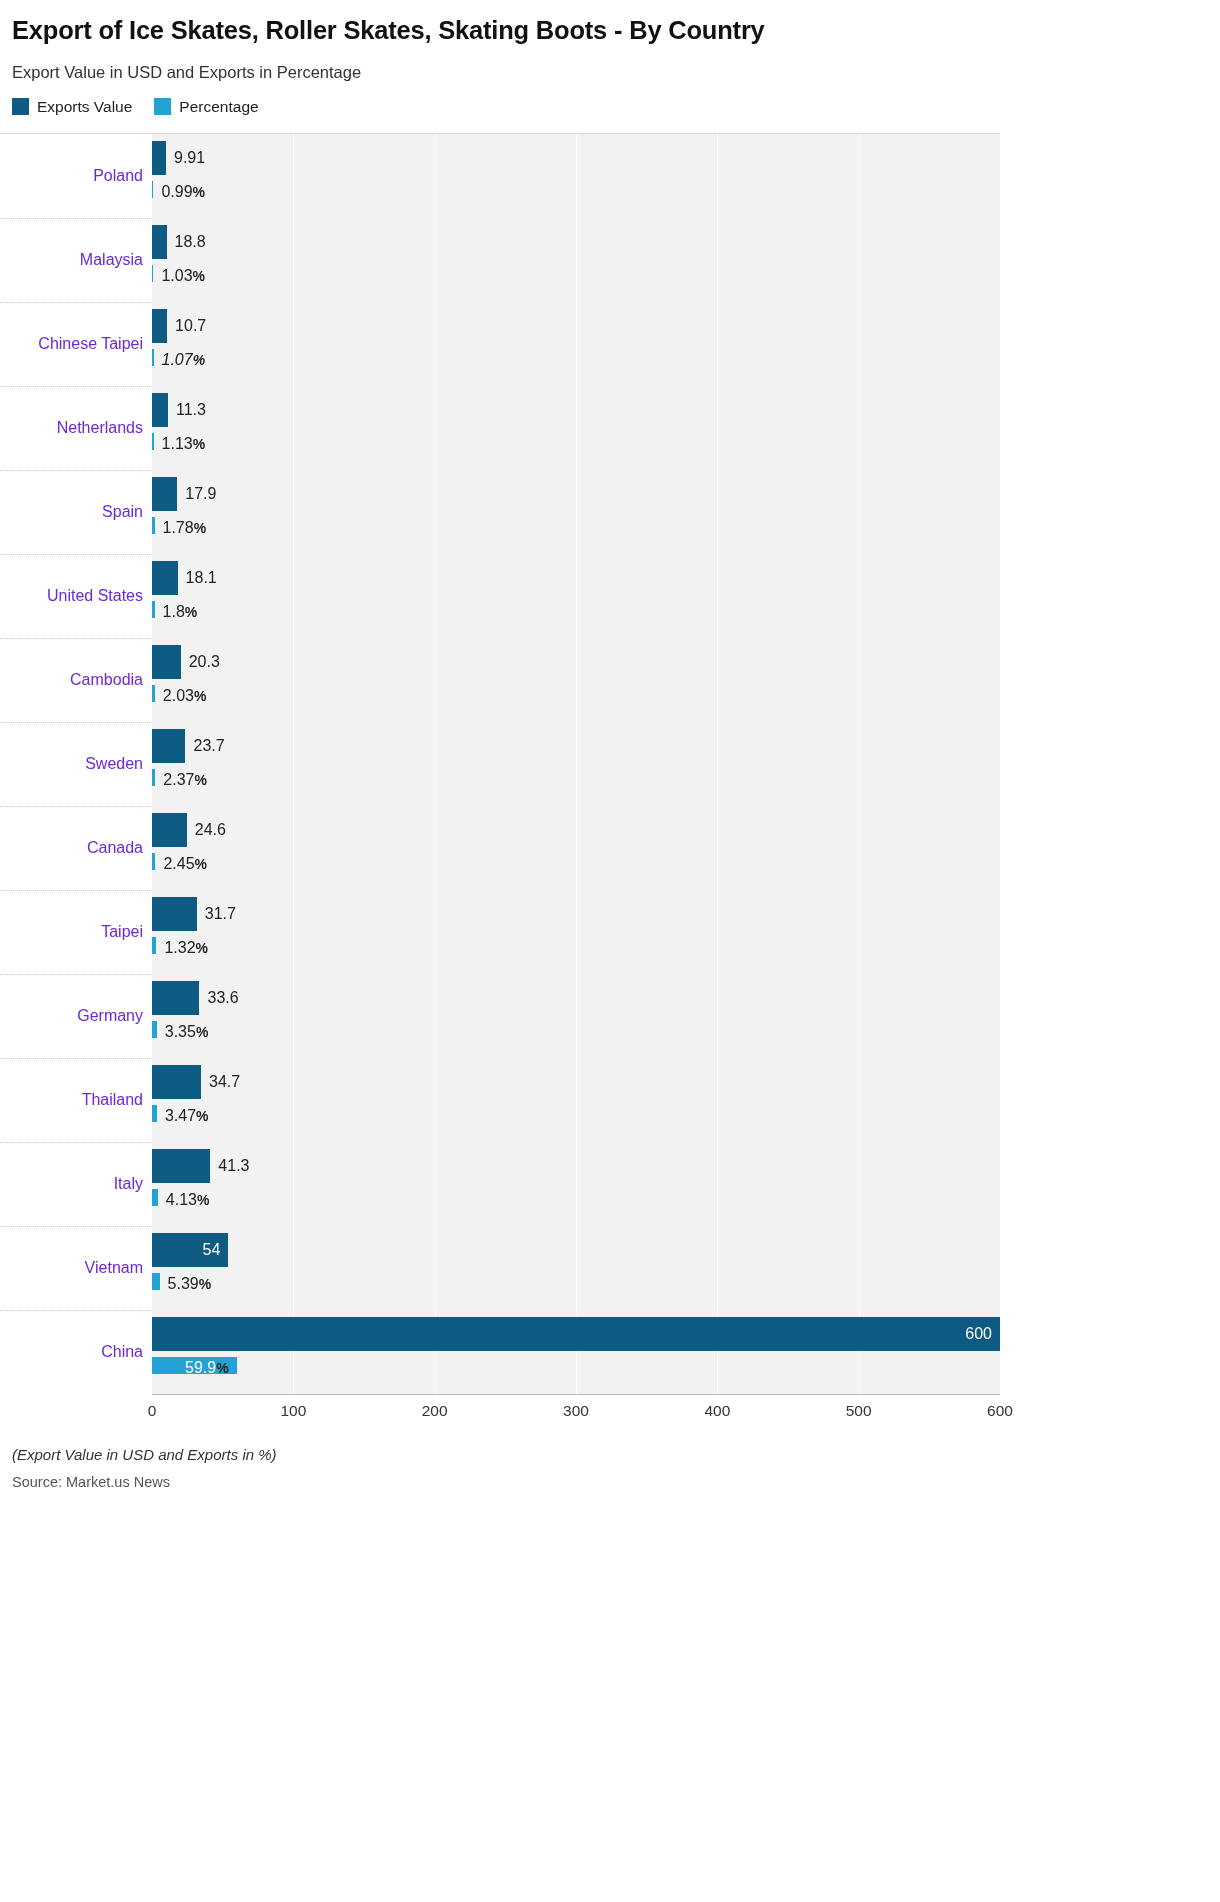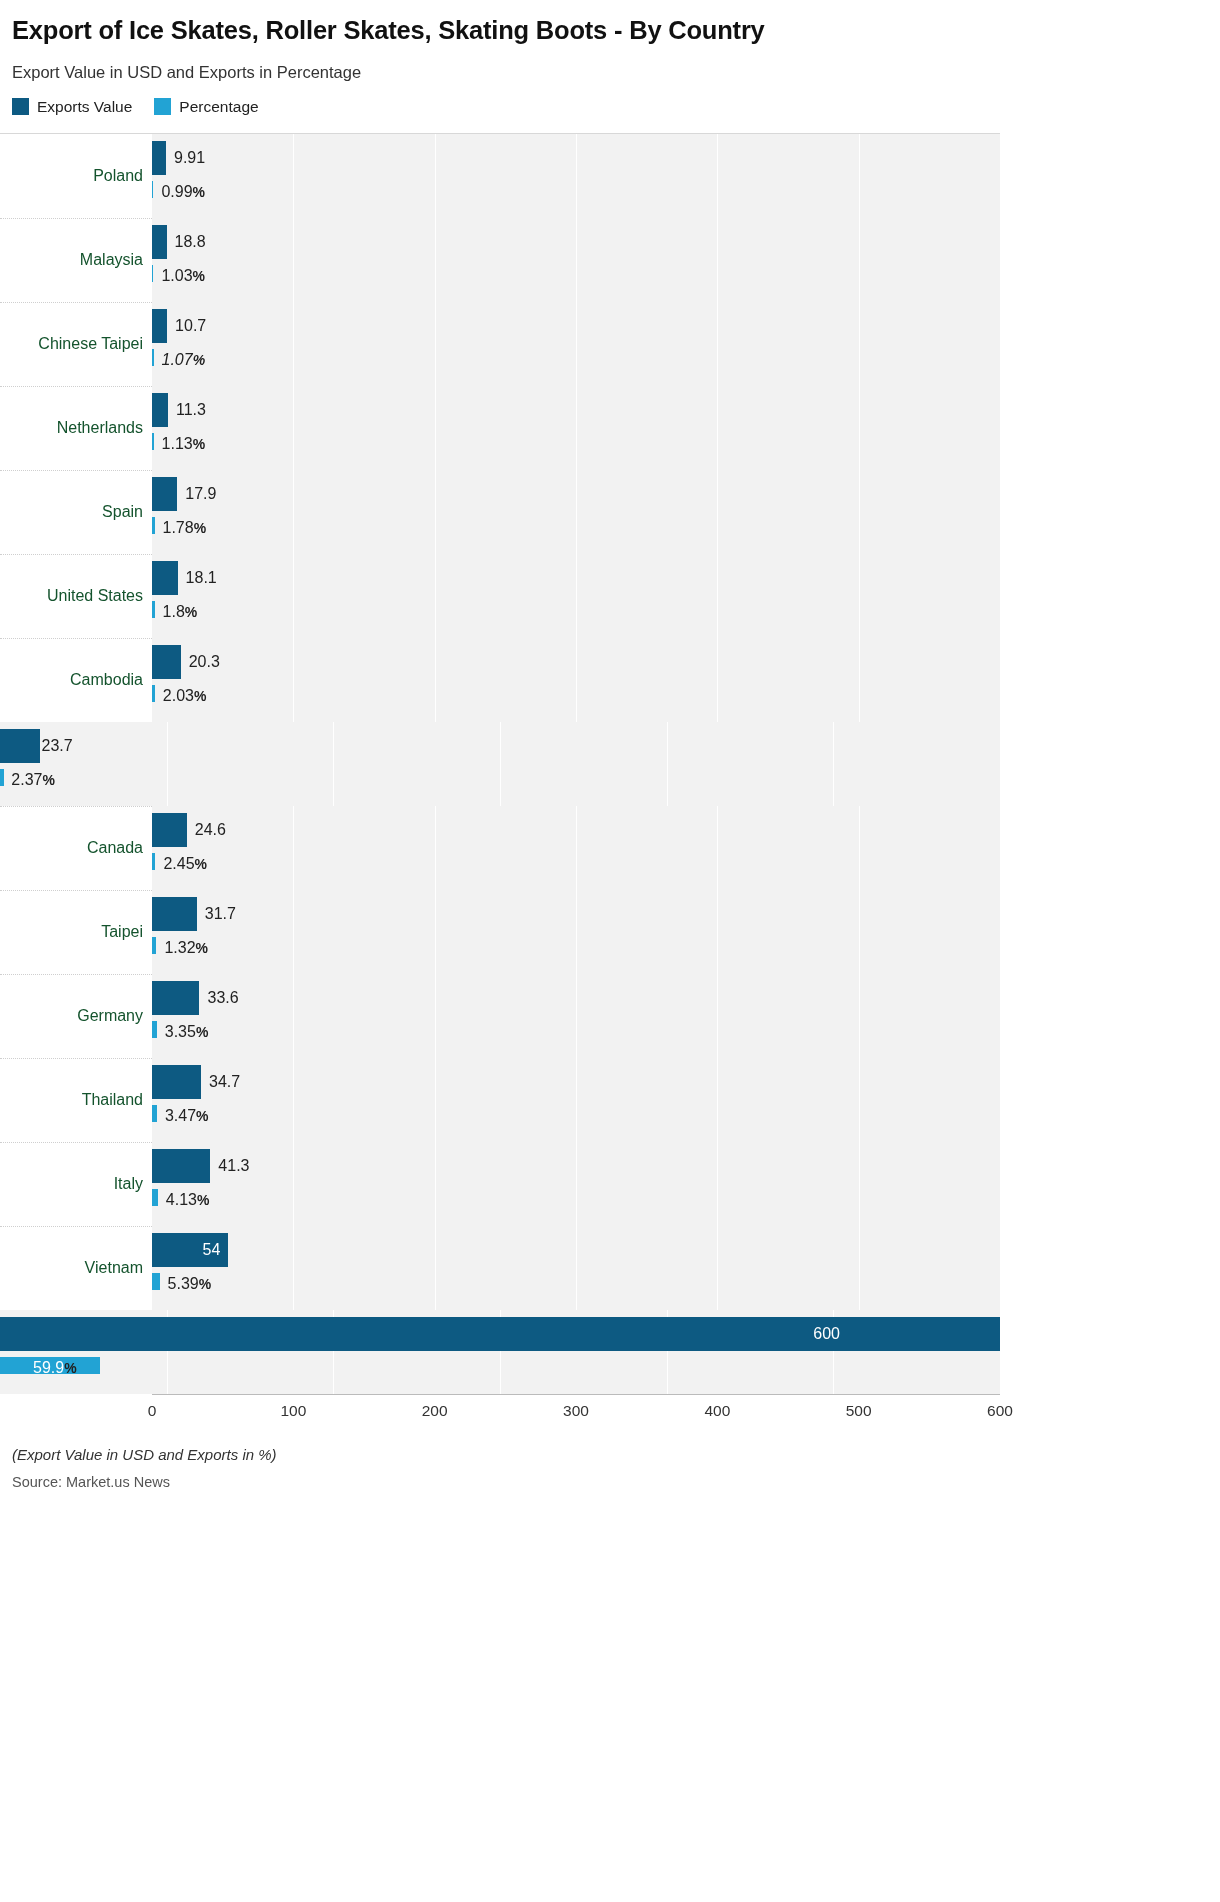--- a/index.html
+++ b/index.html
@@ -82,21 +82,21 @@
   }
   .cat-label-cell {
     width: 152px;
     min-width: 152px;
     display: flex;
     align-items: center;
     justify-content: flex-end;
     padding-right: 9px;
     box-sizing: border-box;
     font-size: 16px;
-    color: #14532d;
+    color: #6d28d9;
   }
   .bars-cell {
     position: relative;
     flex: 1;
     background: #f2f2f2;
     overflow: visible;
   }
   .gridlines {
     position: absolute;
     inset: 0;
@@ -327,20 +327,21 @@
               <div class="gridline" style="left: 100%;"></div>
             </div>
             <div class="bar bar-value" style="width: 3.38333%; background: rgb(13, 90, 130);"></div>
             <div class="bar bar-pct" style="width: 0.338333%; background: rgb(34, 163, 212);"></div>
             <div class="bar-label value" style="left: 36.6907px;">20.3</div>
             <div class="bar-label pct" style="left: 10.8691px;"><span>2.03</span><span class="pct-sign">%</span></div>
           </div>
         </div>
         <div class="row">
           <div class="row-sep"></div>
+          <div class="cat-label-cell">Sweden</div>
           <div class="bars-cell">
             <div class="gridlines">
               <div class="gridline" style="left: 16.6667%;"></div>
               <div class="gridline" style="left: 33.3333%;"></div>
               <div class="gridline" style="left: 50%;"></div>
               <div class="gridline" style="left: 66.6667%;"></div>
               <div class="gridline" style="left: 83.3333%;"></div>
               <div class="gridline" style="left: 100%;"></div>
             </div>
             <div class="bar bar-value" style="width: 3.95%; background: rgb(13, 90, 130);"></div>
@@ -452,20 +453,21 @@
               <div class="gridline" style="left: 100%;"></div>
             </div>
             <div class="bar bar-value" style="width: 9%; background: rgb(13, 90, 130);"></div>
             <div class="bar bar-pct" style="width: 0.898333%; background: rgb(34, 163, 212);"></div>
             <div class="bar-label value inside" style="left: 68.32px; transform: translateX(-100%);">54</div>
             <div class="bar-label pct" style="left: 15.6179px;"><span>5.39</span><span class="pct-sign">%</span></div>
           </div>
         </div>
         <div class="row">
           <div class="row-sep"></div>
+          <div class="cat-label-cell">China</div>
           <div class="bars-cell">
             <div class="gridlines">
               <div class="gridline" style="left: 16.6667%;"></div>
               <div class="gridline" style="left: 33.3333%;"></div>
               <div class="gridline" style="left: 50%;"></div>
               <div class="gridline" style="left: 66.6667%;"></div>
               <div class="gridline" style="left: 83.3333%;"></div>
               <div class="gridline" style="left: 100%;"></div>
             </div>
             <div class="bar bar-value" style="width: 100%; background: rgb(13, 90, 130);"></div>

